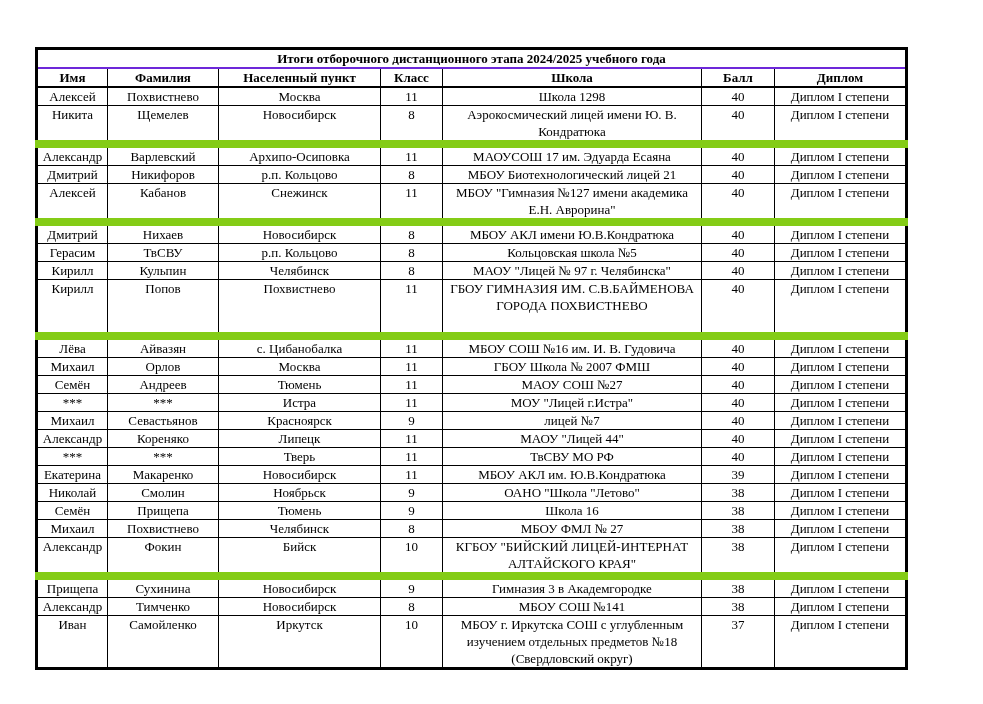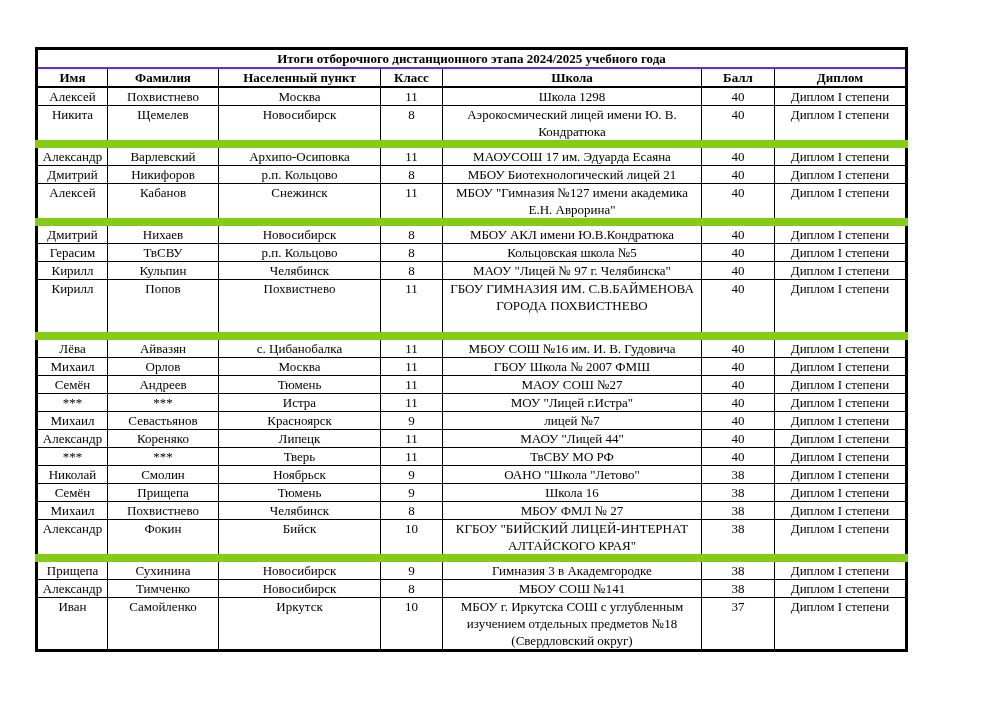--- a/index.html
+++ b/index.html
@@ -216,20 +216,29 @@
         <tr class="data-row">
           <td>***</td>
           <td>***</td>
           <td>Тверь</td>
           <td>11</td>
           <td>ТвСВУ МО РФ</td>
           <td>40</td>
           <td>Диплом I степени</td>
         </tr>
         <tr class="data-row">
+          <td>Екатерина</td>
+          <td>Макаренко</td>
+          <td>Новосибирск</td>
+          <td>11</td>
+          <td>МБОУ АКЛ им. Ю.В.Кондратюка</td>
+          <td>39</td>
+          <td>Диплом I степени</td>
+        </tr>
+        <tr class="data-row">
           <td>Николай</td>
           <td>Смолин</td>
           <td>Ноябрьск</td>
           <td>9</td>
           <td>ОАНО "Школа "Летово"</td>
           <td>38</td>
           <td>Диплом I степени</td>
         </tr>
         <tr class="data-row">
           <td>Семён</td>

